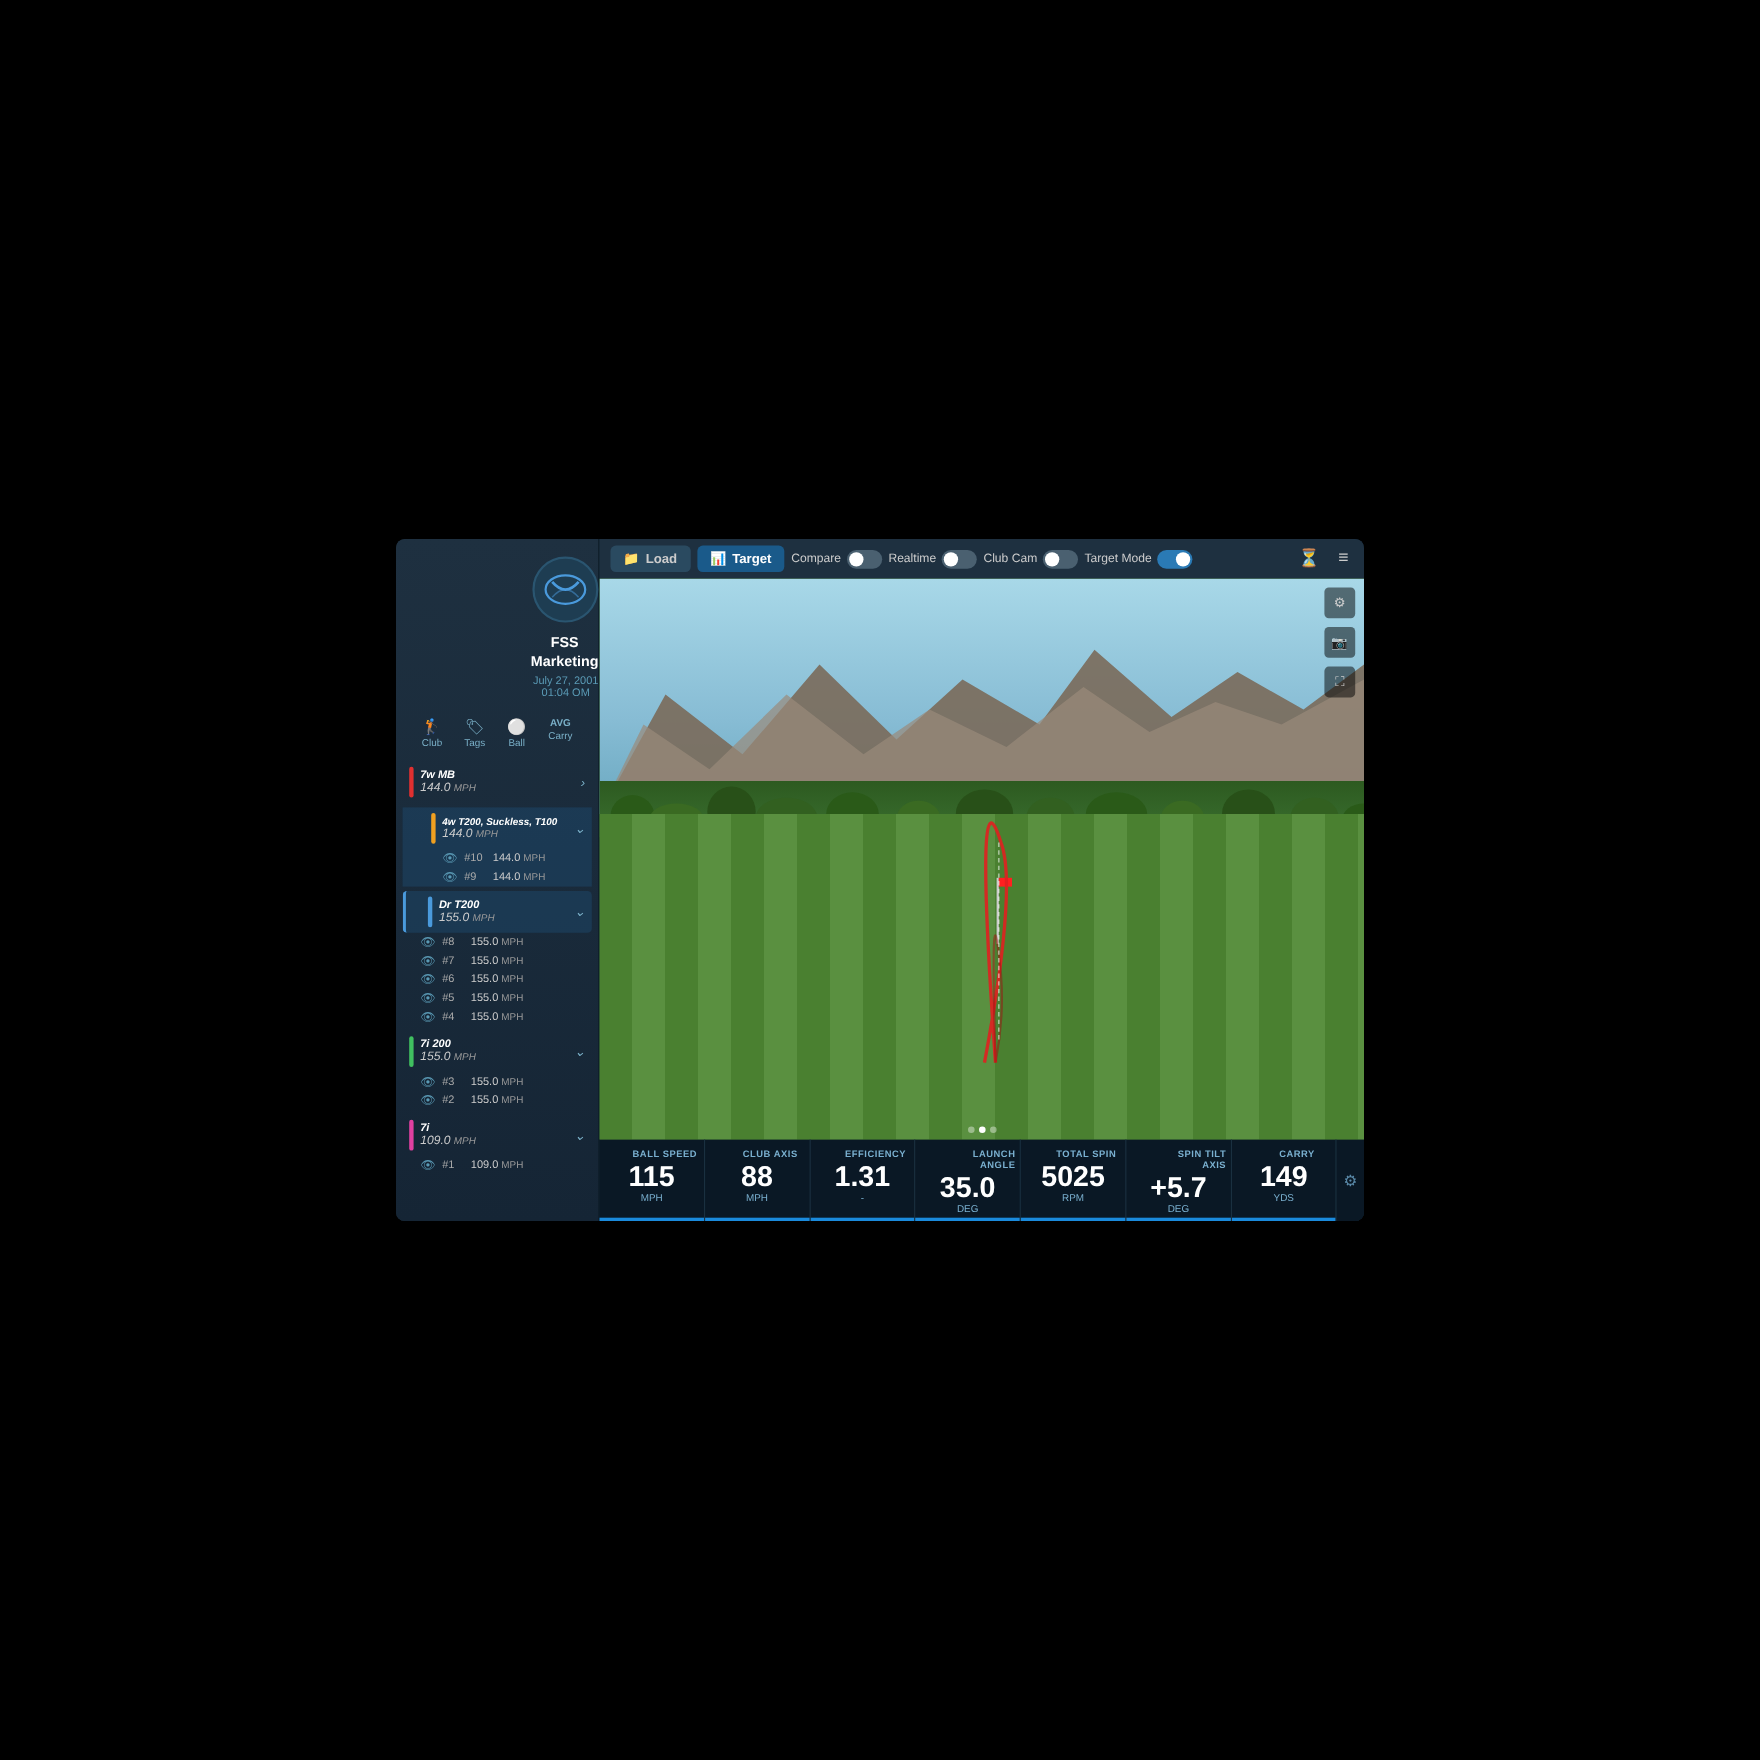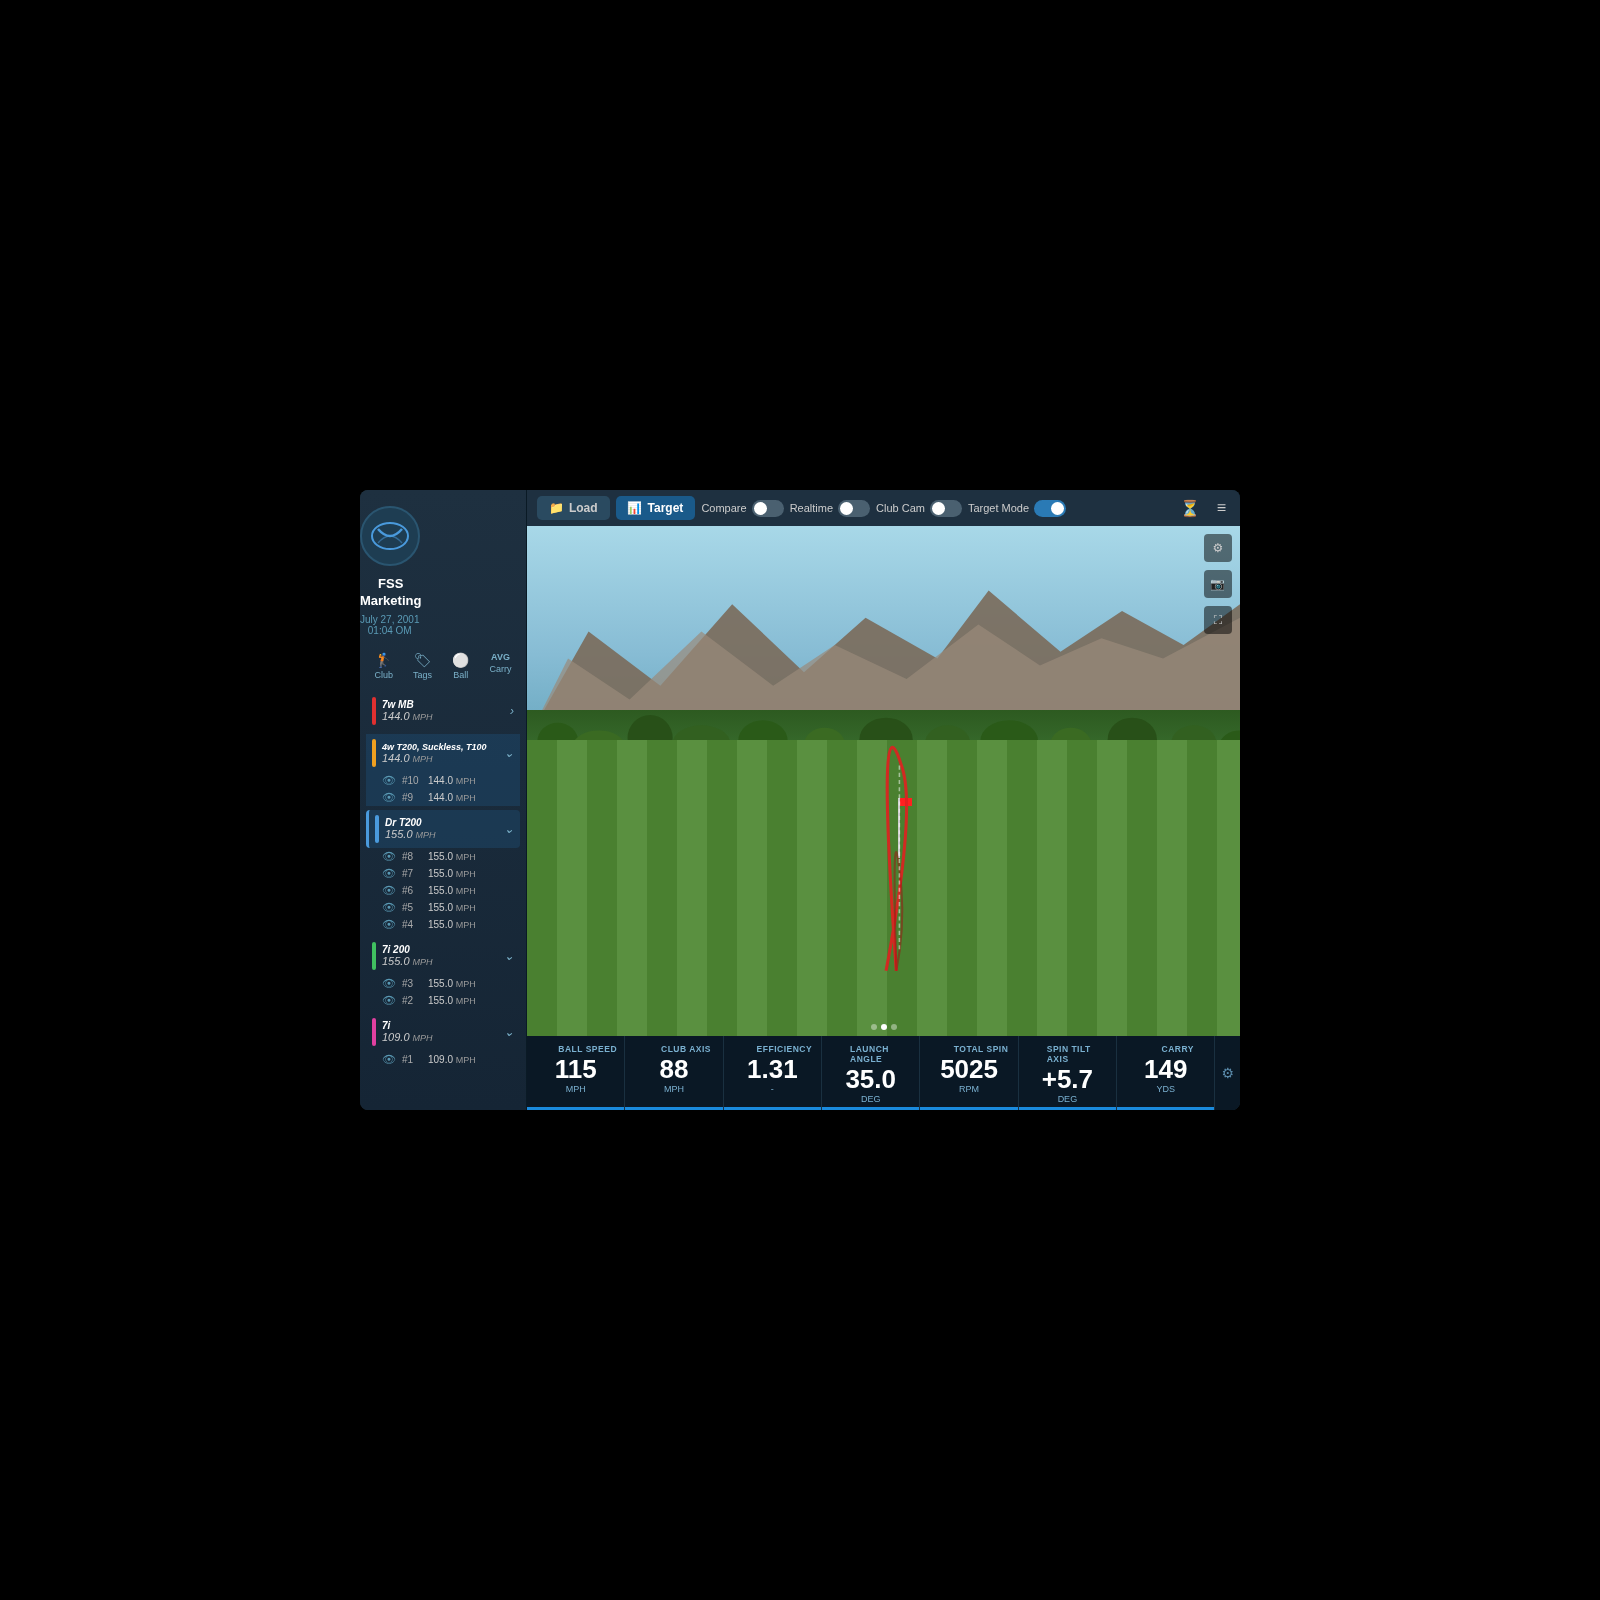--- a/index.html
+++ b/index.html
@@ -15,25 +15,25 @@
     .app-container {
       width: 880px;
       height: 620px;
       background: #1a2a35;
       display: flex;
       border-radius: 8px;
       overflow: hidden;
     }
     
     .sidebar {
-      width: 167px;
+      width: 185px;
       background: linear-gradient(180deg, #1e3040 0%, #152535 100%);
       display: flex;
       flex-direction: column;
-      align-items: flex-start;
+      align-items: flex-end;
       padding-top: 16px;
       flex-shrink: 0;
       border-right: 1px solid #0a1a25;
     }
     .logo-circle {
       width: 60px;
       height: 60px;
       background: #1e3d52;
       border-radius: 50%;
       display: flex;
@@ -120,21 +120,21 @@
       display: flex;
       align-items: center;
       padding: 2px 6px 2px 16px;
       color: #ccc;
       font-size: 10px;
     }
     .eye-icon { color: #5a9ab5; margin-right: 6px; font-size: 11px; }
     .shot-num { color: #aaa; margin-right: 4px; width: 22px; }
     .shot-speed { color: #ccc; }
     .shot-speed span { font-size: 9px; color: #999; }
-    .bg-blue { background: rgba(30,80,120,0.4); }
+    .bg-blue { background: rgba(30,80,120,0.4); padding-left: 20px; }
     
     .main-content {
       flex: 1;
       display: flex;
       flex-direction: column;
       background: #0d1e2c;
     }
     
     .toolbar {
       display: flex;
@@ -267,21 +267,21 @@
       padding: 8px 4px 6px;
       border-right: 1px solid #1a3040;
       position: relative;
     }
     .stat-panel:last-child { border-right: none; }
     .stat-label {
       color: #7ab0d0;
       font-size: 8.5px;
       font-weight: bold;
       letter-spacing: 0.5px;
-      text-align: left;
+      text-align: right;
       margin-bottom: 2px;
       padding-left: 24px;
     }
     .stat-value {
       color: #fff;
       font-size: 26px;
       font-weight: bold;
       line-height: 1;
     }
     .stat-unit {

